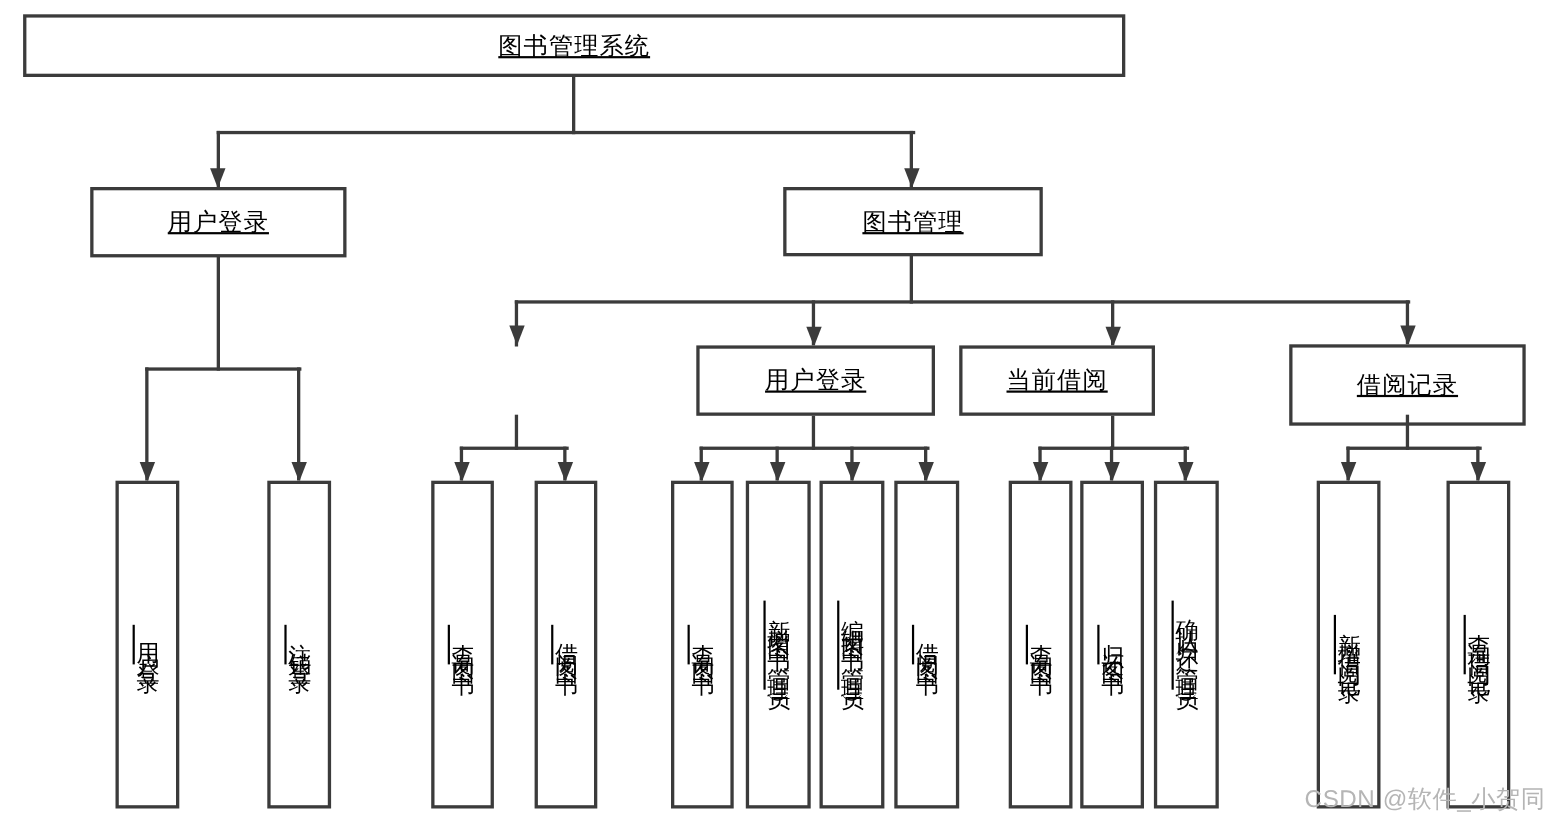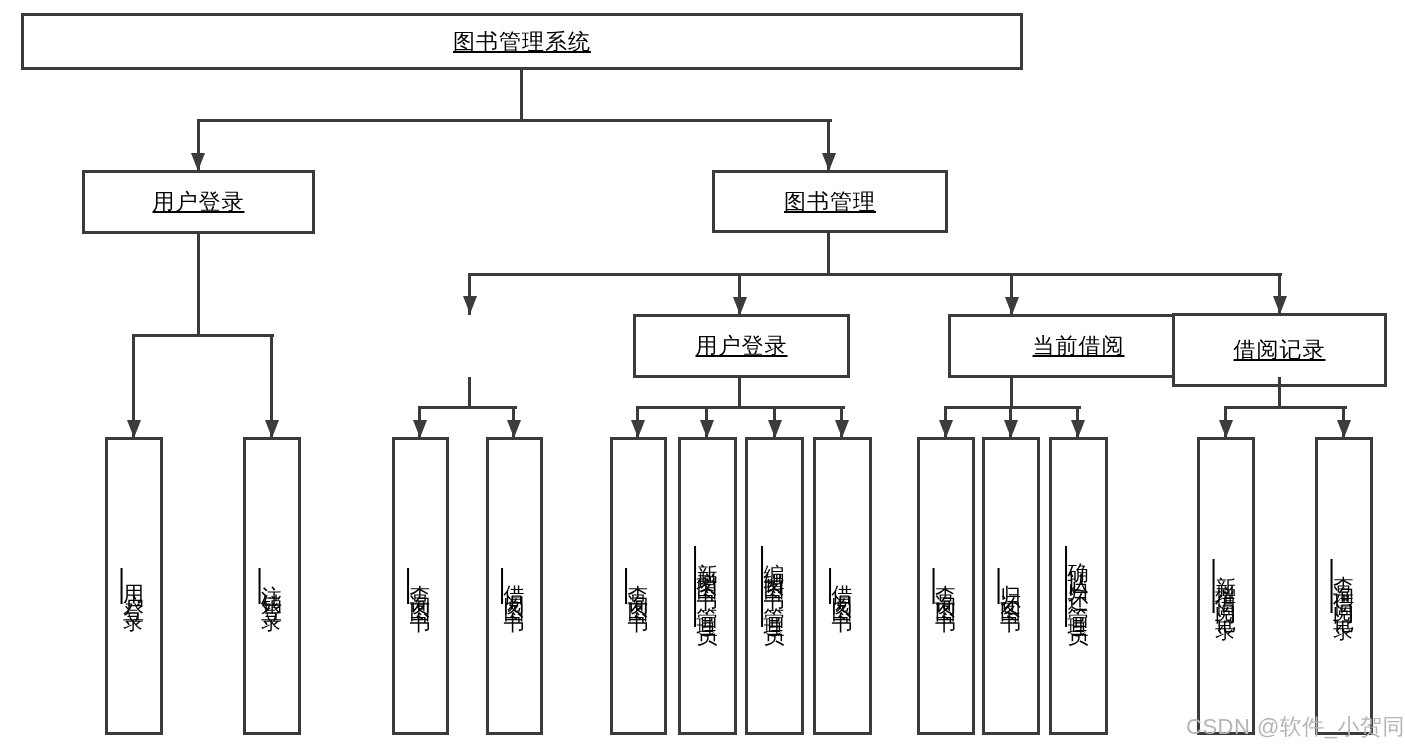--- a/index.html
+++ b/index.html
@@ -92,21 +92,21 @@
     <div class="vline" style="left:1278px;top:273px;height:42px;"></div>
     <div class="arrow" style="left:463px;top:296px;"></div>
     <div class="arrow" style="left:733px;top:297px;"></div>
     <div class="arrow" style="left:1005px;top:297px;"></div>
     <div class="arrow" style="left:1273px;top:296px;"></div>
   </div>
 
   <div class="node" style="left:633px;top:314px;width:217px;height:64px;">
     <span>用户登录</span>
   </div>
-  <div class="node" style="left:948px;top:314px;width:261px;height:64px;">
+  <div class="node" style="left:872px;top:314px;width:178px;height:64px;">
     <span>当前借阅</span>
   </div>
   <div class="node" style="left:1172px;top:313px;width:215px;height:74px;">
     <span>借阅记录</span>
   </div>
 
   <div>
     <div class="vline" style="left:468px;top:377px;height:32px;"></div>
     <div class="hline" style="left:418px;top:406px;width:99px;"></div>
     <div class="vline" style="left:418px;top:406px;height:31px;"></div>

